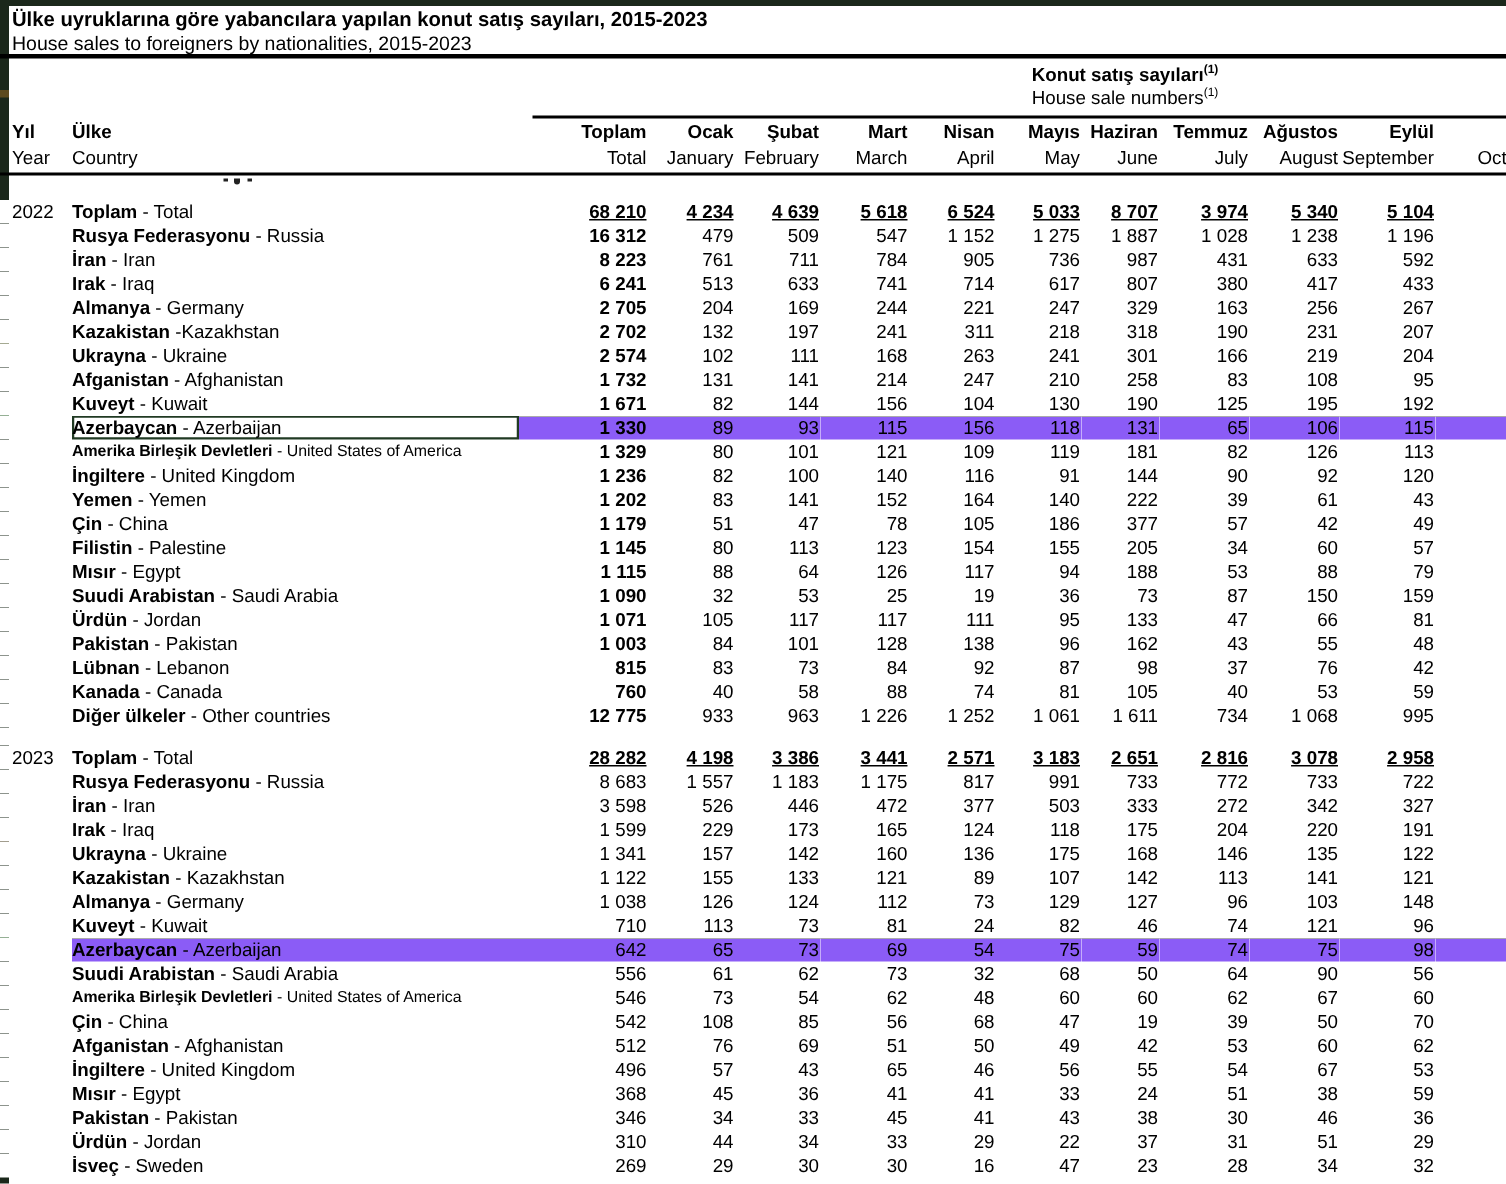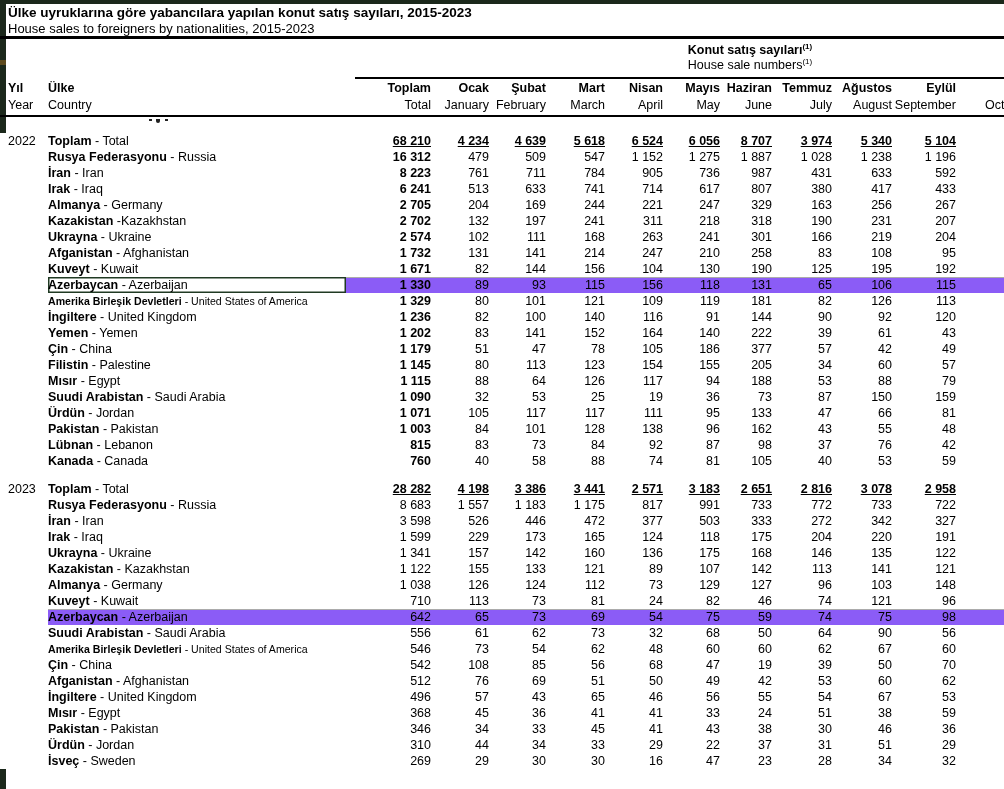--- a/index.html
+++ b/index.html
@@ -146,21 +146,21 @@
   </colgroup>
   <tbody>
       <tr class="boldrow">
         <td class="year">2022</td>
         <td class="country"><span class="nm">Toplam</span> - Total</td>
         <td class="num">68 210</td>
         <td class="num">4 234</td>
         <td class="num">4 639</td>
         <td class="num">5 618</td>
         <td class="num">6 524</td>
-        <td class="num">6 056</td>
+        <td class="num">5 033</td>
         <td class="num">8 707</td>
         <td class="num">3 974</td>
         <td class="num">5 340</td>
         <td class="num">5 104</td>
         <td class="num"></td>
       </tr>
       <tr>
         <td class="year"></td>
         <td class="country"><span class="nm">Rusya Federasyonu</span> - Russia</td>
         <td class="num tot-bold">16 312</td>
@@ -451,20 +451,35 @@
         <td class="num tot-bold">760</td>
         <td class="num">40</td>
         <td class="num">58</td>
         <td class="num">88</td>
         <td class="num">74</td>
         <td class="num">81</td>
         <td class="num">105</td>
         <td class="num">40</td>
         <td class="num">53</td>
         <td class="num">59</td>
+        <td class="num"></td>
+      </tr>
+      <tr>
+        <td class="year"></td>
+        <td class="country"><span class="nm">Diğer ülkeler</span> - Other countries</td>
+        <td class="num tot-bold">12 775</td>
+        <td class="num">933</td>
+        <td class="num">963</td>
+        <td class="num">1 226</td>
+        <td class="num">1 252</td>
+        <td class="num">1 061</td>
+        <td class="num">1 611</td>
+        <td class="num">734</td>
+        <td class="num">1 068</td>
+        <td class="num">995</td>
         <td class="num"></td>
       </tr>
       <tr class="spacer">
         <td colspan="13"></td>
       </tr>
       <tr class="boldrow">
         <td class="year">2023</td>
         <td class="country"><span class="nm">Toplam</span> - Total</td>
         <td class="num">28 282</td>
         <td class="num">4 198</td>

